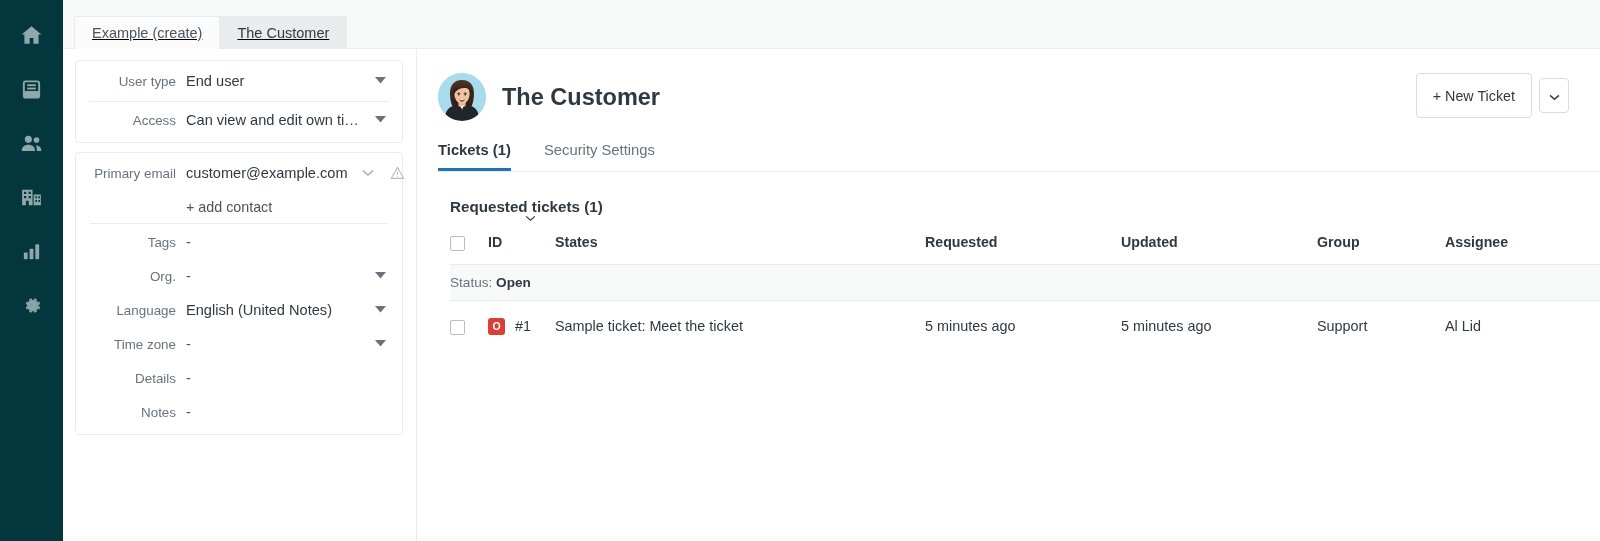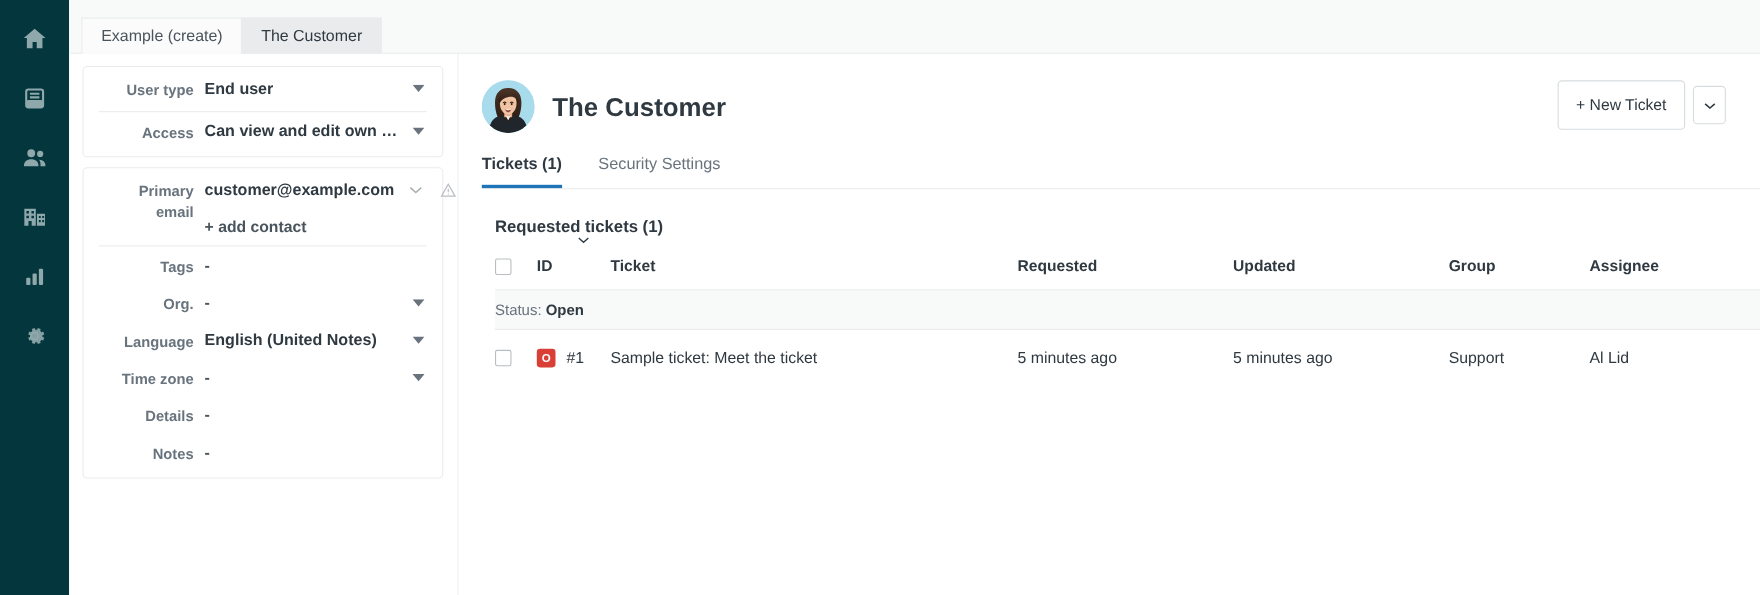--- a/index.html
+++ b/index.html
@@ -33,20 +33,21 @@
   .body-col { display: flex; flex-direction: column; flex: 1 1 auto; height: 541px; background:#fff; }
 
   
   .tabstrip {
     height: 49px;
     background: #f8f9f9;
     border-bottom: 1px solid #e9ebed;
     display: flex; align-items: flex-end;
     padding-left: 11px;
     flex: 0 0 49px;
+    text-decoration: underline;
   }
   .tab-chip {
     height: 33px;
     display: flex; align-items: center;
     padding: 0 17px;
     font-size: 14.5px;
     color: #49545c;
     background: #fbfbfc;
     border: 1px solid #e9ebed;
     border-bottom: none;
@@ -60,21 +61,20 @@
   
   .content { display: flex; flex: 1 1 auto; min-height: 0; }
 
   
   .left-panel {
     width: 354px; flex: 0 0 354px;
     background: #ffffff;
     border-right: 1px solid #e9ebed;
     padding: 11px 13px 0 12px;
     overflow: hidden;
-    font-weight: bold;
   }
   .card {
     border: 1px solid #e9ebed;
     border-radius: 4px;
     background: #fff;
     padding: 4px 14px;
   }
   .card + .card { margin-top: 9px; }
 
   .field {
@@ -512,21 +512,21 @@
               <col class="col-upd">
               <col class="col-grp">
               <col class="col-asg">
           </colgroup>
           <thead>
             <tr>
               <th>
                 <span class="cbx"></span>
               </th>
               <th>ID</th>
-              <th>Ticket</th>
+              <th>States</th>
               <th>Requested</th>
               <th>Updated</th>
               <th>Group</th>
               <th>Assignee</th>
             </tr>
           </thead>
           <tbody>
             <tr class="status-row">
               <td colspan="7">
                 <span>Status:</span>

